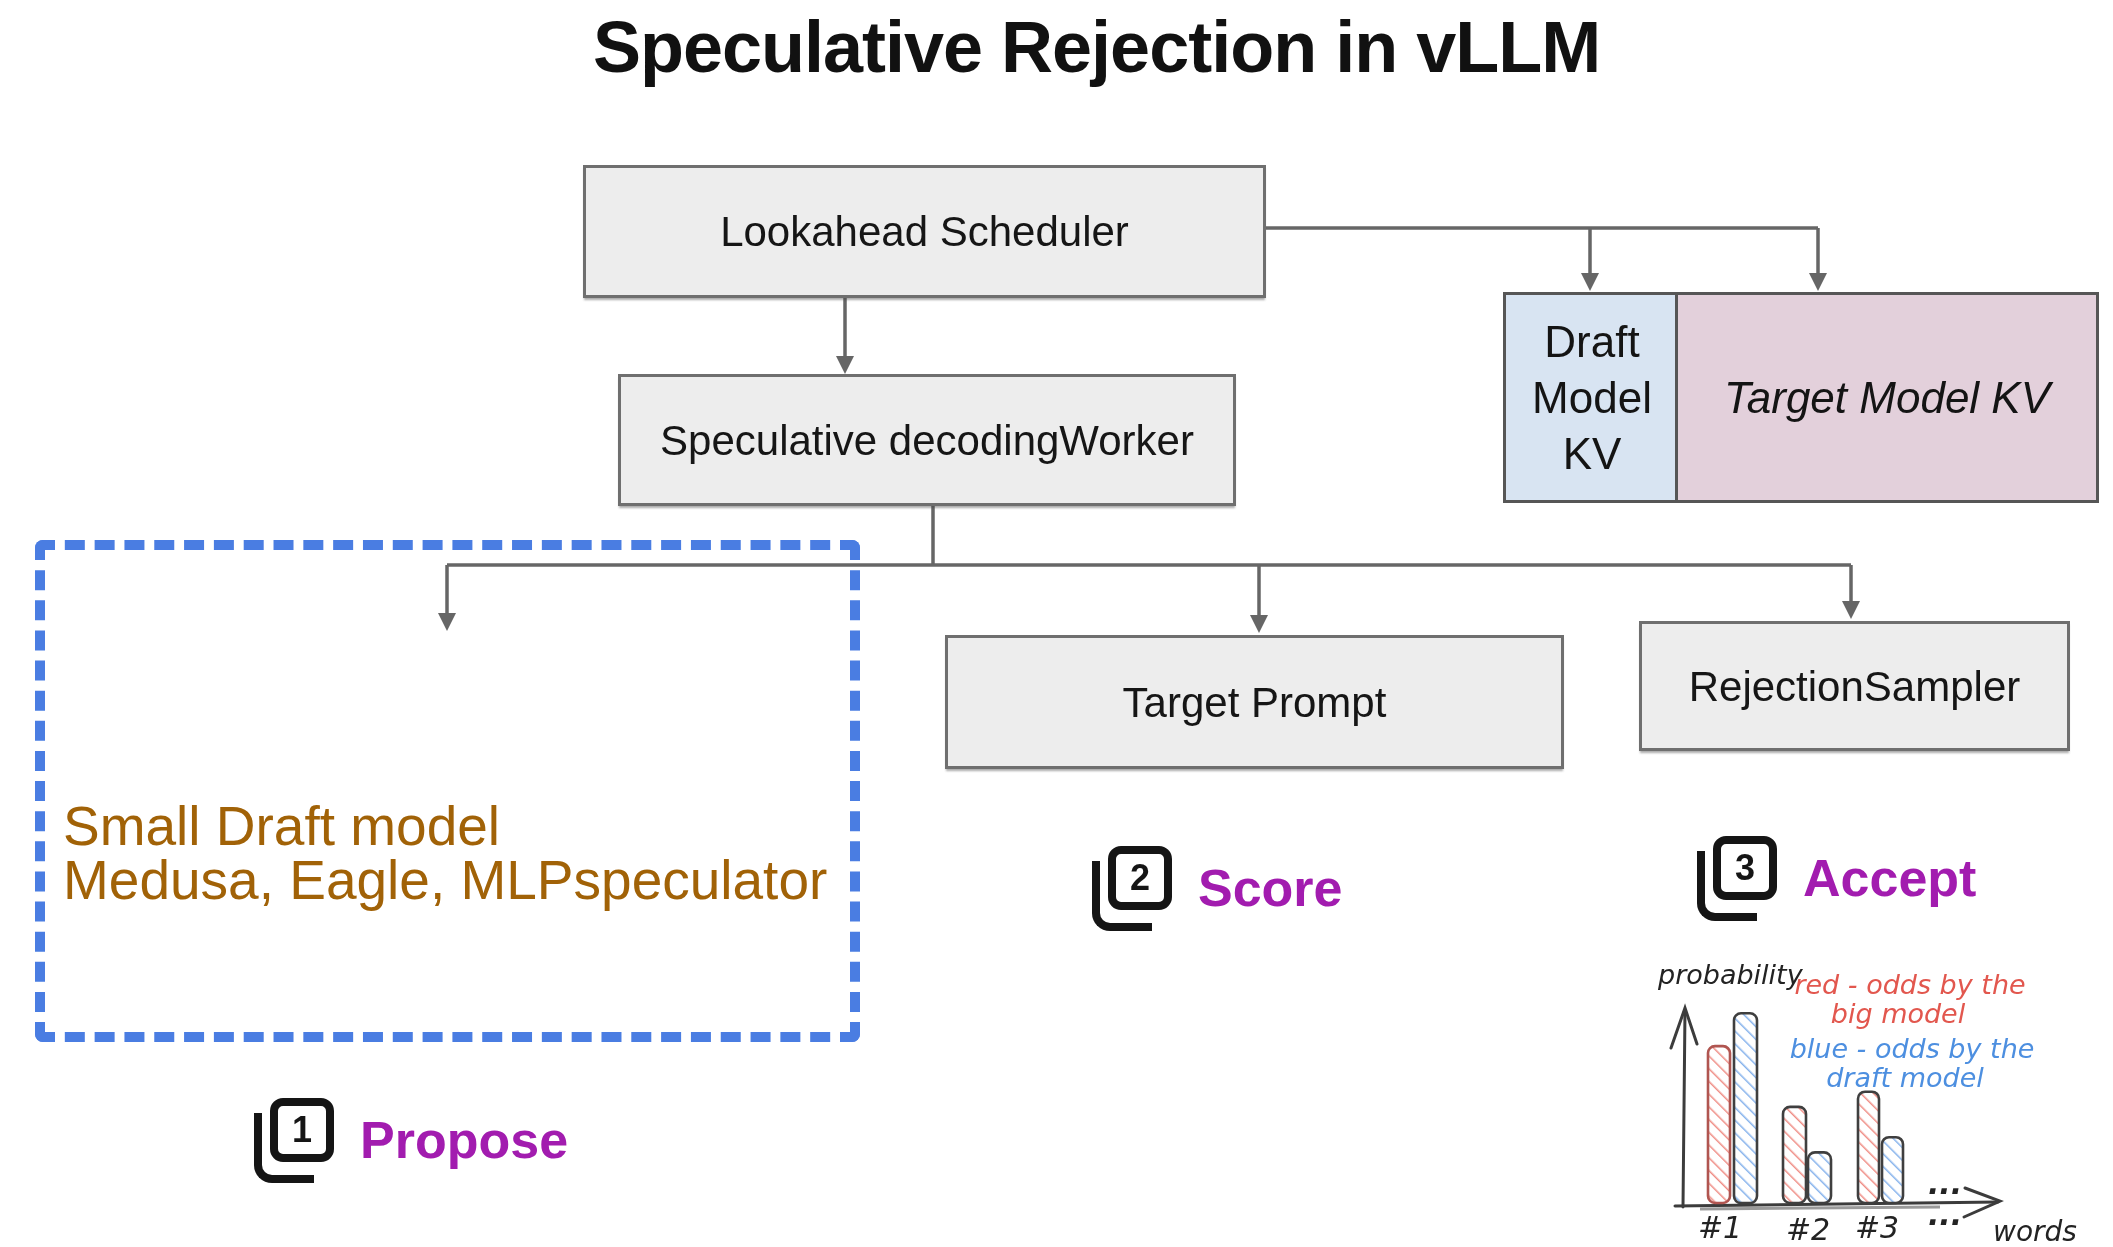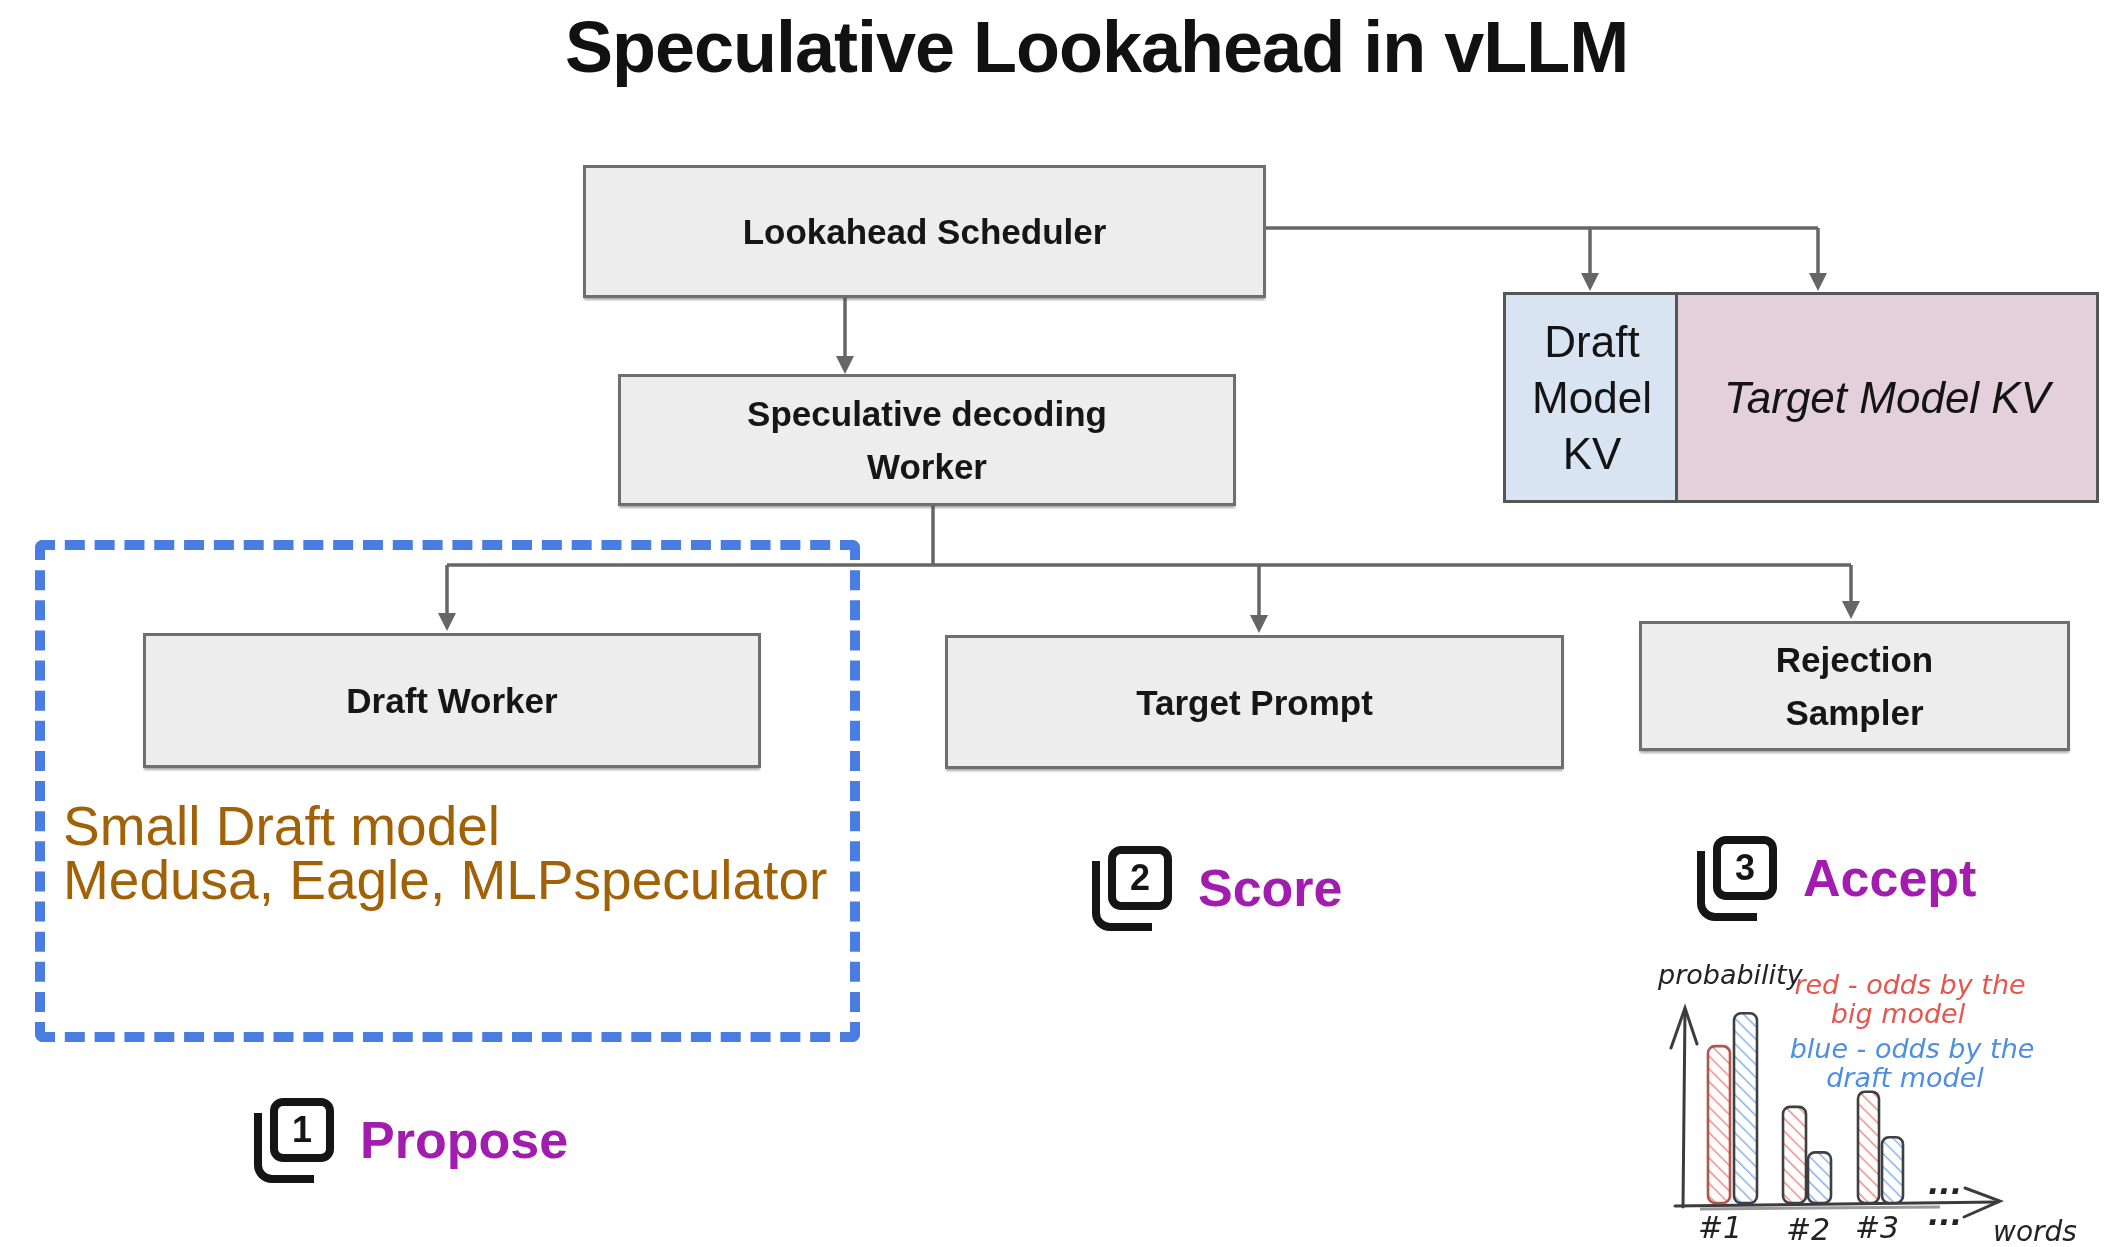--- a/index.html
+++ b/index.html
@@ -9,22 +9,22 @@
   }
   
   .title{
     position:absolute;left:80px;top:6px;width:2033px;text-align:center;
     font-size:72px;font-weight:600;letter-spacing:-1px;color:#111;
   }
   
   .fbox{
     position:absolute;background:#ededed;border:3px solid #6f6f6f;
     box-shadow:0 3px 2px -1px rgba(70,70,70,.45);
-    display:flex;flex-direction:column;align-items:center;justify-content:center;
-    font-size:35px;line-height:53px;text-align:center;color:#161616;font-weight:bold;
+    display:flex;flex-direction:row;align-items:center;justify-content:center;
+    font-size:42px;line-height:53px;text-align:center;color:#161616;
   }
   .box-scheduler   {left:583px;top:165px;width:677px;height:127px;}
   .box-specworker  {left:618px;top:374px;width:612px;height:126px;}
   .box-draftworker {left:143px;top:633px;width:612px;height:129px;}
   .box-targetworker{left:945px;top:635px;width:613px;height:128px;}
   .box-rejection   {left:1639px;top:621px;width:425px;height:124px;}
   
   .kvbox{
     position:absolute;border:3px solid #565656;
     display:flex;align-items:center;justify-content:center;text-align:center;
@@ -85,36 +85,33 @@
     <g fill="#666666">
       <polygon points="845,374 836,356 854,356"></polygon>
       <polygon points="1590,291 1581,273 1599,273"></polygon>
       <polygon points="1818,291 1809,273 1827,273"></polygon>
       <polygon points="447,631 438,613 456,613"></polygon>
       <polygon points="1259,633 1250,615 1268,615"></polygon>
       <polygon points="1851,619 1842,601 1860,601"></polygon>
     </g>
   </svg>
 
-  <div class="title">Speculative Lookahead in vLLM</div>
+  <div class="title">Speculative Rejection in vLLM</div>
 
   <div class="dashed-box"></div>
 
   <div class="fbox box-scheduler">
     <span>Lookahead Scheduler</span>
   </div>
 
   <div class="fbox box-specworker">
     <span>Speculative decoding</span>
     <span>Worker</span>
   </div>
 
-  <div class="fbox box-draftworker">
-    <span>Draft Worker</span>
-  </div>
 
   <div class="fbox box-targetworker">
     <span>Target Prompt</span>
   </div>
 
   <div class="fbox box-rejection">
     <span>Rejection</span>
     <span>Sampler</span>
   </div>
 

